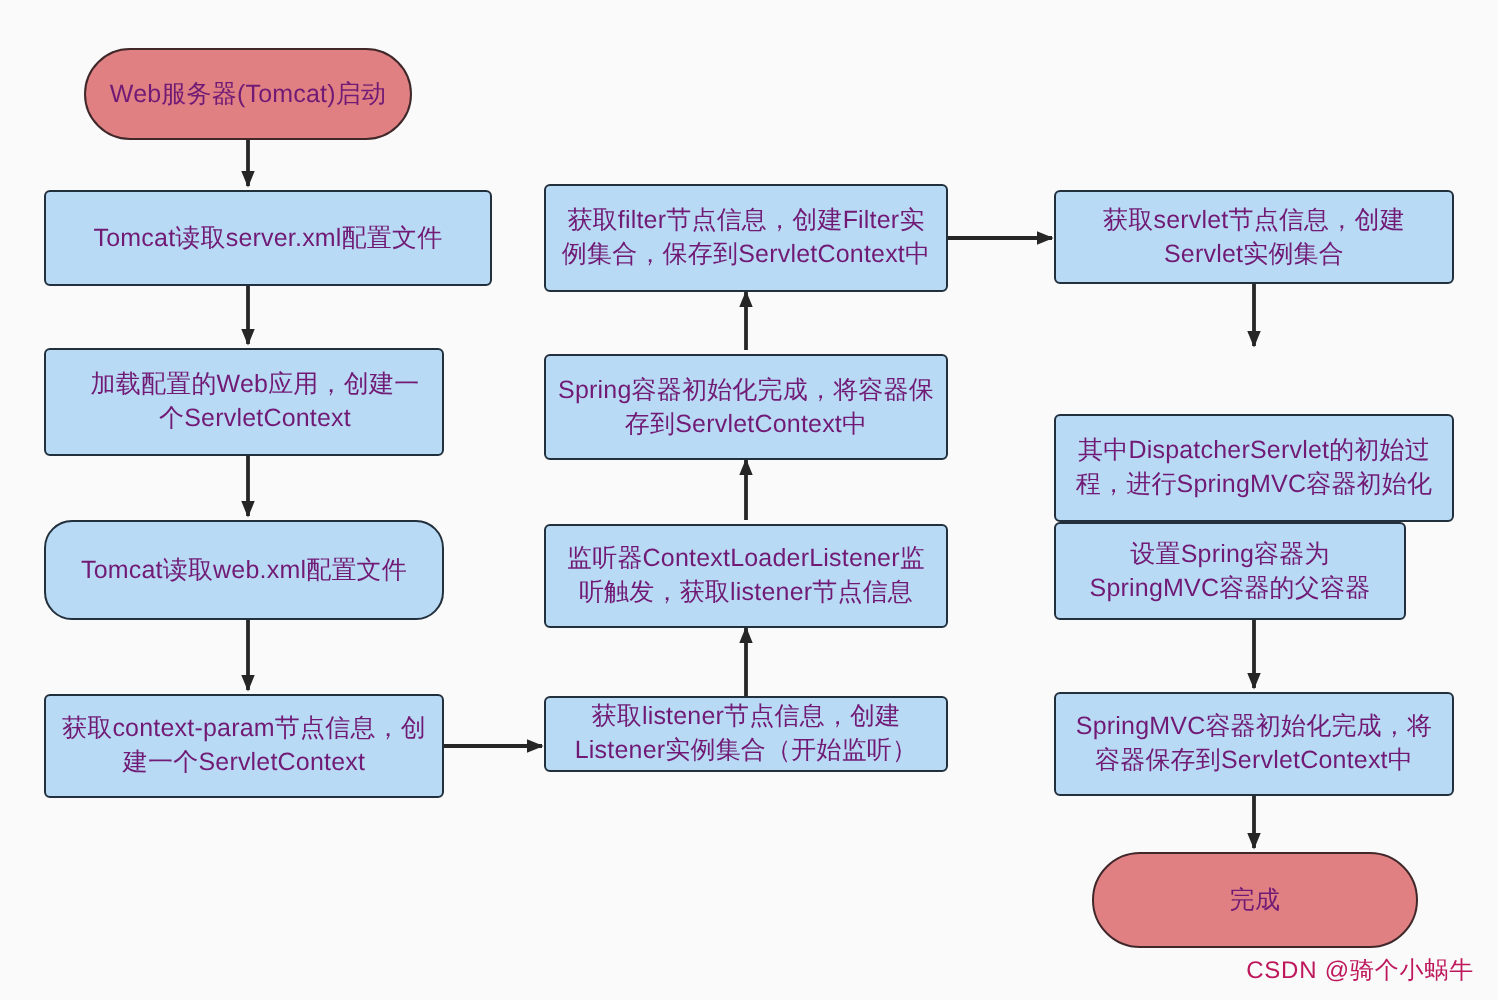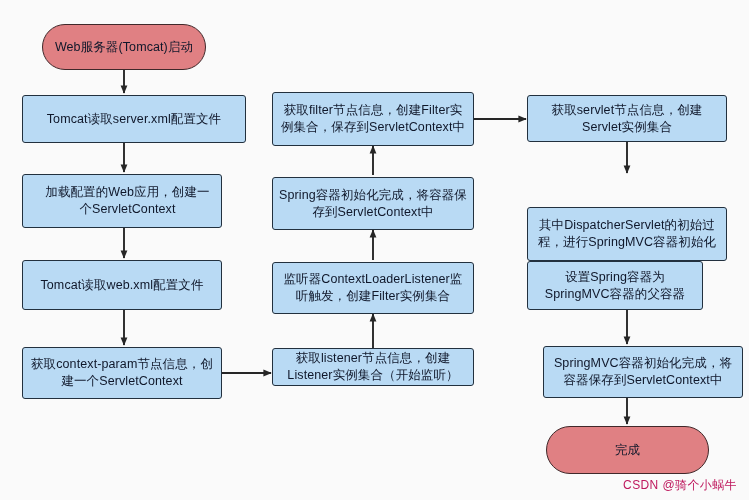--- a/index.html
+++ b/index.html
@@ -30,21 +30,21 @@
     pointer-events: none;
   }
   .node {
     position: absolute;
     box-sizing: border-box;
     display: flex;
     align-items: center;
     justify-content: flex-start;
     text-align: center;
     border: 1.6px solid #1f2430;
-    color: #0f172a;
+    color: #701a75;
     font-size: 12.5px;
     line-height: 17px;
     padding: 2px 6px;
     letter-spacing: 0.1px;
   }
   .node.process {
     background: #b9daf4;
     border-color: #22303e;
     border-radius: 3px;
   }
@@ -103,57 +103,57 @@
   </div>
 
   <div class="node process" style="left:22px; top:95px; width:224px; height:48px;">
     <span>Tomcat读取server.xml配置文件</span>
   </div>
 
   <div class="node process" style="left:22px; top:174px; width:200px; height:54px;padding-left:17px;">
     <span>加载配置的Web应用，创建一个ServletContext</span>
   </div>
 
-  <div class="node process" style="left:22px; top:260px; width:200px; height:50px;">
+  <div class="node process" style="left:22px; top:260px; width:200px; height:50px;border-radius:14px;">
     <span>Tomcat读取web.xml配置文件</span>
   </div>
 
   <div class="node process" style="left:22px; top:347px; width:200px; height:52px;">
     <span>获取context-param节点信息，创建一个ServletContext</span>
   </div>
 
   <div class="node process" style="left:272px; top:92px; width:202px; height:54px;">
     <span>获取filter节点信息，创建Filter实例集合，保存到ServletContext中</span>
   </div>
 
   <div class="node process" style="left:272px; top:177px; width:202px; height:53px;">
     <span>Spring容器初始化完成，将容器保存到ServletContext中</span>
   </div>
 
   <div class="node process" style="left:272px; top:262px; width:202px; height:52px;">
-    <span>监听器ContextLoaderListener监听触发，创建Filter实例集合</span>
+    <span>监听器ContextLoaderListener监听触发，获取listener节点信息</span>
   </div>
 
   <div class="node process" style="left:272px; top:348px; width:202px; height:38px;">
     <span>获取listener节点信息，创建Listener实例集合（开始监听）</span>
   </div>
 
   <div class="node process" style="left:527px; top:95px; width:200px; height:47px;">
     <span>获取servlet节点信息，创建Servlet实例集合</span>
   </div>
 
   <div class="node process" style="left:527px; top:175px; width:200px; height:54px;margin-top:32px;">
     <span>其中DispatcherServlet的初始过程，进行SpringMVC容器初始化</span>
   </div>
 
   <div class="node process" style="left:527px; top:261px; width:176px; height:49px;">
     <span>设置Spring容器为SpringMVC容器的父容器</span>
   </div>
 
-  <div class="node process" style="left:527px; top:346px; width:200px; height:52px;margin-left:16px;">
+  <div class="node process" style="left:527px; top:346px; width:200px; height:52px;">
     <span>SpringMVC容器初始化完成，将容器保存到ServletContext中</span>
   </div>
 
   <div class="node terminator" style="left:546px; top:426px; width:163px; height:48px;">
     <span>完成</span>
   </div>
 
   <div class="watermark">CSDN @骑个小蜗牛</div>
 
 </div>

